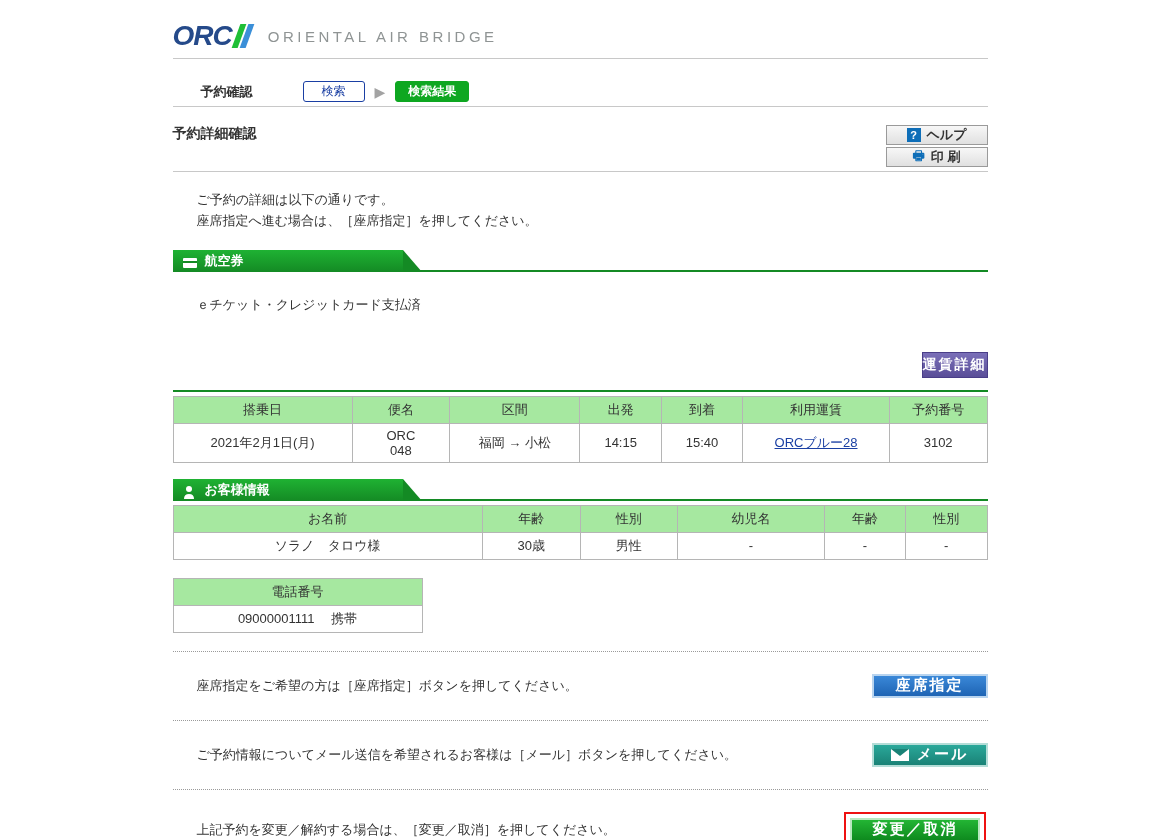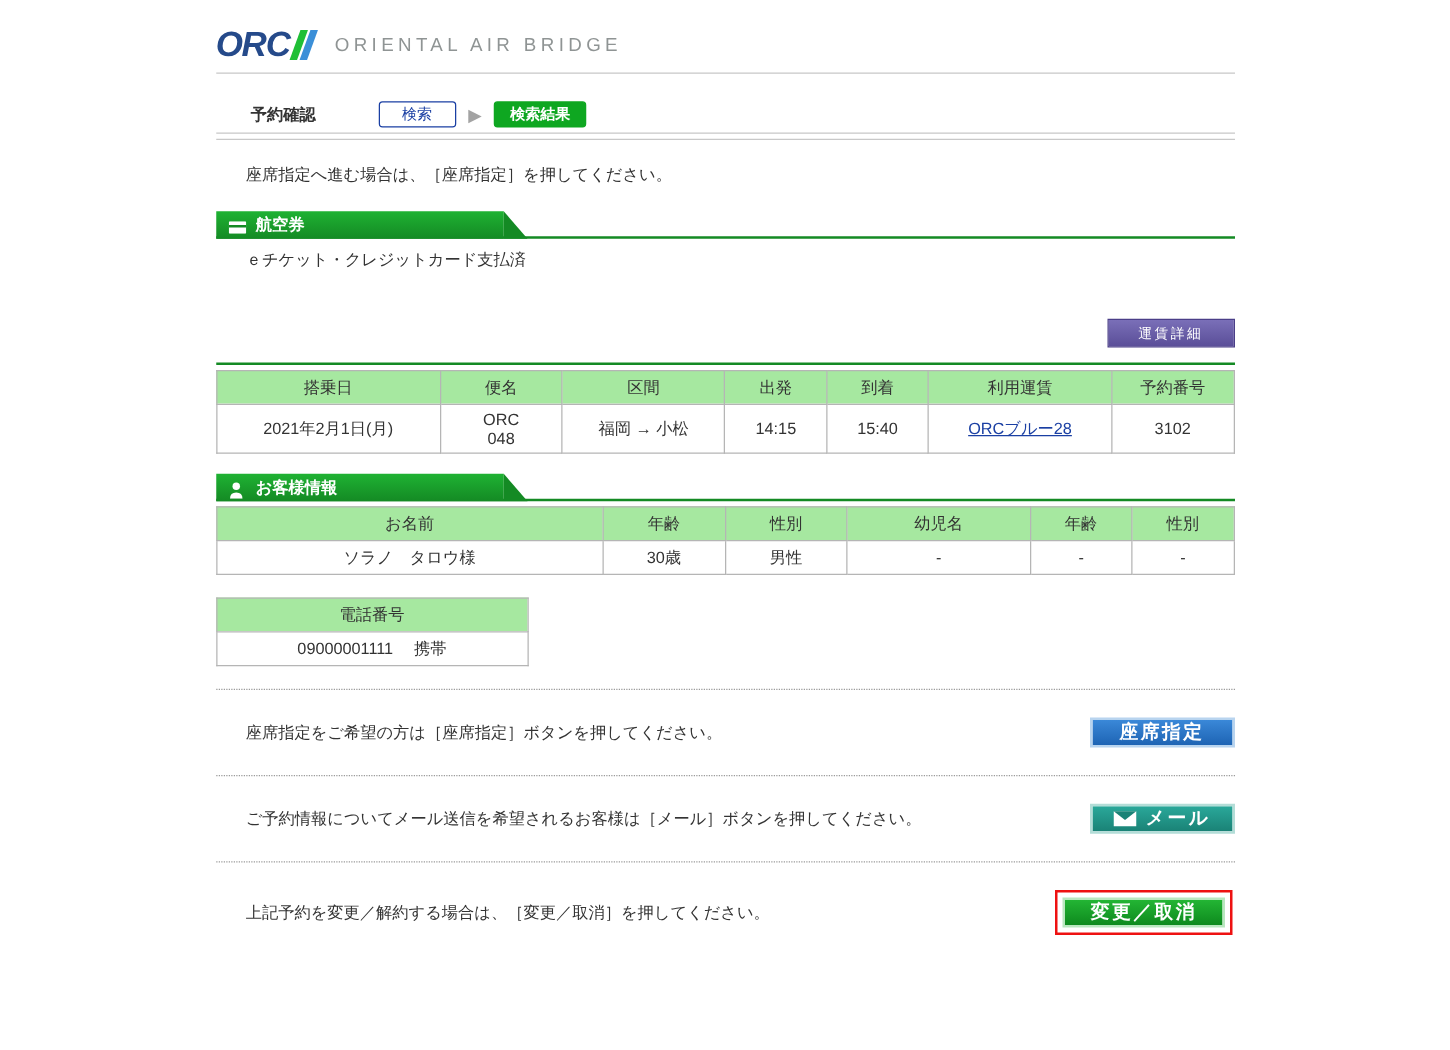--- a/index.html
+++ b/index.html
@@ -97,29 +97,29 @@
     margin-bottom: 0;
   }
   .section-tab::after {
     content: ""; position: absolute; right: -19px; top: 0;
     border-left: 19px solid #148a24;
     border-top: 22px solid transparent;
   }
   .section-tab .ticon { width: 14px; height: 10px; display: inline-block; }
   .tab-line { height: 2px; background: #148a24; margin-top: -2px; }
 
-  .section-body { padding: 8px 0 10px 24px; }
+  .section-body { padding: 24px 0 10px 24px; }
 
   .fare-btn-row { display: flex; justify-content: flex-end; margin: 28px 0 14px 0; }
   .fare-btn {
     background: linear-gradient(#7a6fb8, #5a4e98);
-    color: #fff; font-weight: normal;
-    padding: 3px 24px;
+    color: #fff; font-weight: bold;
+    padding: 3px 0;
     border: 1px solid #4a3e88;
-    font-size: 11px;
+    font-size: 14px;
     cursor: pointer;
     letter-spacing: 2px;
   }
 
   table.data {
     width: 100%; border-collapse: collapse; font-size: 13px;
     margin-top: 4px;
   }
   table.data th {
     background: #a6e8a0;
@@ -183,23 +183,37 @@
   </div>
   <div class="logo-underline"></div>
 
   <div class="breadcrumb-row">
     <span class="bc-label">予約確認</span>
     <span class="bc-step">検索</span>
     <span class="bc-arrow">▶</span>
     <span class="bc-step active">検索結果</span>
   </div>
 
+  <div class="title-row">
+    <div class="page-title">予約詳細確認</div>
+    <div class="util-buttons">
+      <div class="util-btn">
+        <span class="qicon">?</span>
+        <span>ヘルプ</span>
+      </div>
+      <div class="util-btn">
+        <span class="picon">🖶</span>
+        <span>印 刷</span>
+      </div>
+    </div>
+  </div>
   <div class="hr-full"></div>
 
   <div class="instructions">
+    <div>ご予約の詳細は以下の通りです。</div>
     <div>座席指定へ進む場合は、［座席指定］を押してください。</div>
   </div>
 
   <div class="section-tab">
     <span class="ticon">
       <svg width="14" height="10">
           <rect x="0" y="0" width="14" height="10" fill="#fff" rx="1"></rect>
           <rect x="0" y="3" width="14" height="2" fill="#148a24"></rect>
         </svg>
     </span>

